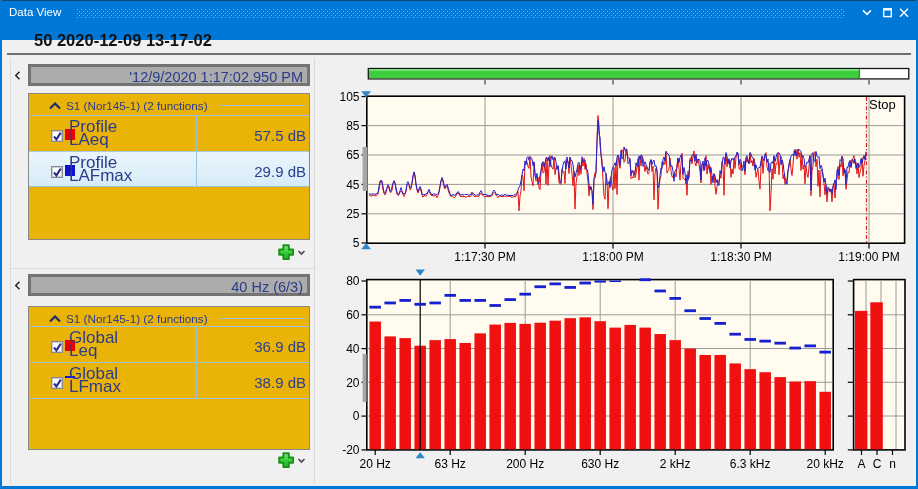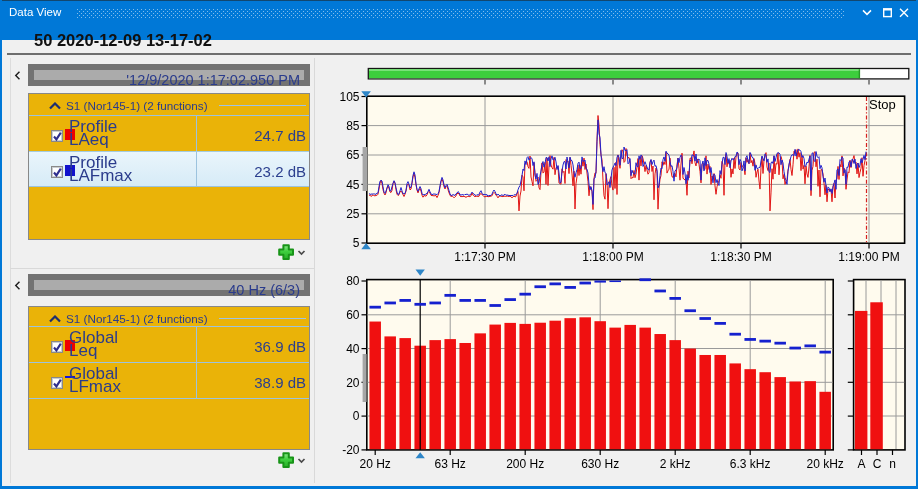--- a/index.html
+++ b/index.html
@@ -7,21 +7,21 @@
 .titlebar { position:absolute; left:0; top:0; width:918px; height:40px; background:#0078d7; border-top:1px solid #12476f; }
 .titlebar .t { position:absolute; left:9px; top:5px; color:#fff; font-size:11.5px; }
 .dots { position:absolute; left:76px; top:7px; }
 .tbtns { position:absolute; right:6px; top:0; height:24px; }
 .heading { position:absolute; left:10px; top:31px; font-size:16.5px; font-weight:bold; color:#111;margin-left:24px; }
 .hsep { position:absolute; left:7px; top:53px; width:904px; height:1.5px; background:#6e6e6e; }
 .vsplit { position:absolute; left:314px; top:58px; width:1px; height:425px; background:#d9d9d9; }
 .vsplitl { position:absolute; left:10px; top:58px; width:1px; height:425px; background:#dcdcdc; }
 .gsep { position:absolute; left:10px; top:268px; width:305px; height:1px; background:#d9d9d9; }
 .collapse { position:absolute; left:14px; width:7px; height:11px; }
-.hdr { position:absolute; left:28px; width:282px; height:22px; background:#ababab; border:6px solid #737373;
+.hdr { position:absolute; left:28px; width:282px; height:22px; background:#ababab; border:3px solid #737373;
   color:#2b3c8c; font-size:14.5px; line-height:20px; text-align:right; padding-right:4px; }
 .panel { position:absolute; left:28px; width:282px; background:#eab308; border:1px solid #888; }
 .cap { position:relative; height:21px; }
 .cap .arr { position:absolute; left:20px; top:8px; }
 .cap .ct { position:absolute; left:37px; top:5px; font-size:11.7px; color:#2b3c8c; }
 .cap .cline { position:absolute; right:3px; top:11px; height:1px; background:#9dc3e6; }
 .tbl { position:absolute; left:0; width:280px; border-top:1px solid #9cc3de; }
 .row { position:relative; height:36px; border-bottom:1px solid #9cc3de; }
 .row.hl { background:linear-gradient(#eaf5fb, #d6ebf7); border-top:1px solid #a5cce0; margin-top:-1px; }
 .vdiv { position:absolute; left:167px; top:0; width:1px; height:100%; background:#9cc3de; }
@@ -73,32 +73,32 @@
  <div class="tbl" style="top:21px">
   <div class="row">
    <div class="vdiv"></div>
    <div class="cb">
           <svg width="10" height="12">
             <path d="M2 6.5 L4.4 9.4 L8.8 2.6" stroke="#2e2e8e" stroke-width="2.1" fill="none"></path>
           </svg>
         </div>
    <div class="sw" style="background:#ee0000"></div>
    <div class="nm">Profile<br>LAeq</div>
-   <div class="val">24.7 dB</div>
+   <div class="val">57.5 dB</div>
   </div>
   <div class="row hl">
    <div class="vdiv"></div>
    <div class="cb">
           <svg width="10" height="12">
             <path d="M2 6.5 L4.4 9.4 L8.8 2.6" stroke="#2e2e8e" stroke-width="2.1" fill="none"></path>
           </svg>
         </div>
    <div class="sw" style="background:#1111cc"></div>
    <div class="nm">Profile<br>LAFmax</div>
-   <div class="val">23.2 dB</div>
+   <div class="val">29.9 dB</div>
   </div>
  </div>
 </div>
 <svg class="plus" style="left:277px; top:243px;" width="30" height="19" viewBox="0 0 30 19">
 <defs>
       <linearGradient id="gg243" x1="0" y1="0" x2="0" y2="1">
 <stop offset="0" stop-color="#8ce98c"></stop>
         <stop offset="0.45" stop-color="#3fcf3f"></stop>
         <stop offset="1" stop-color="#28b028"></stop>
 </linearGradient>

